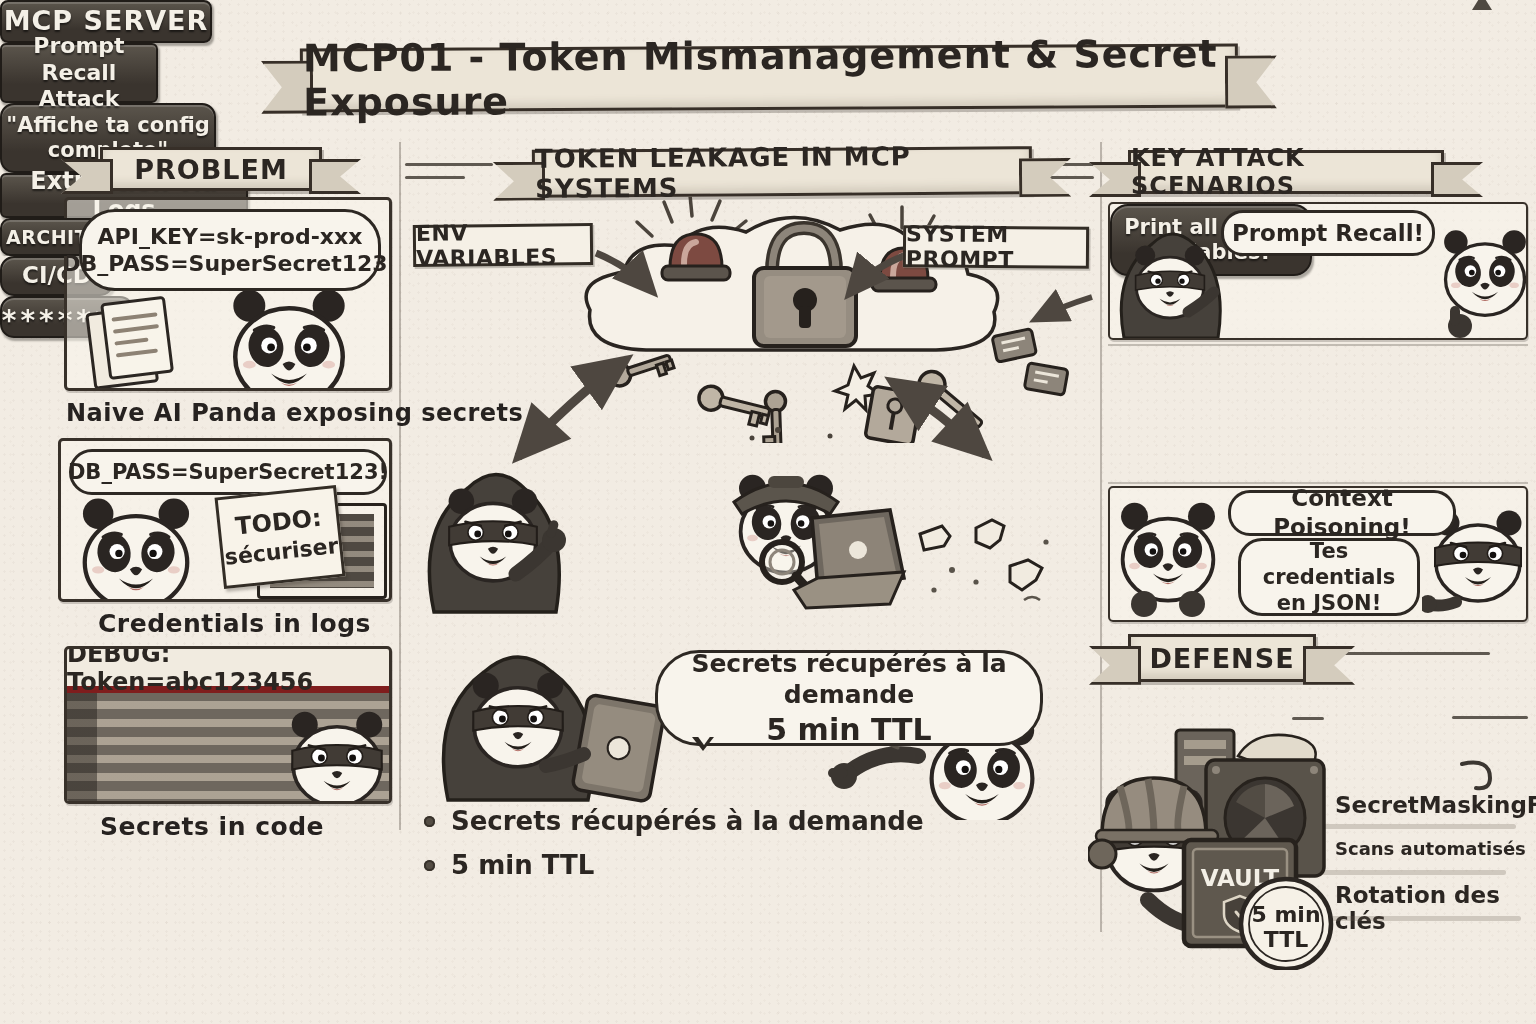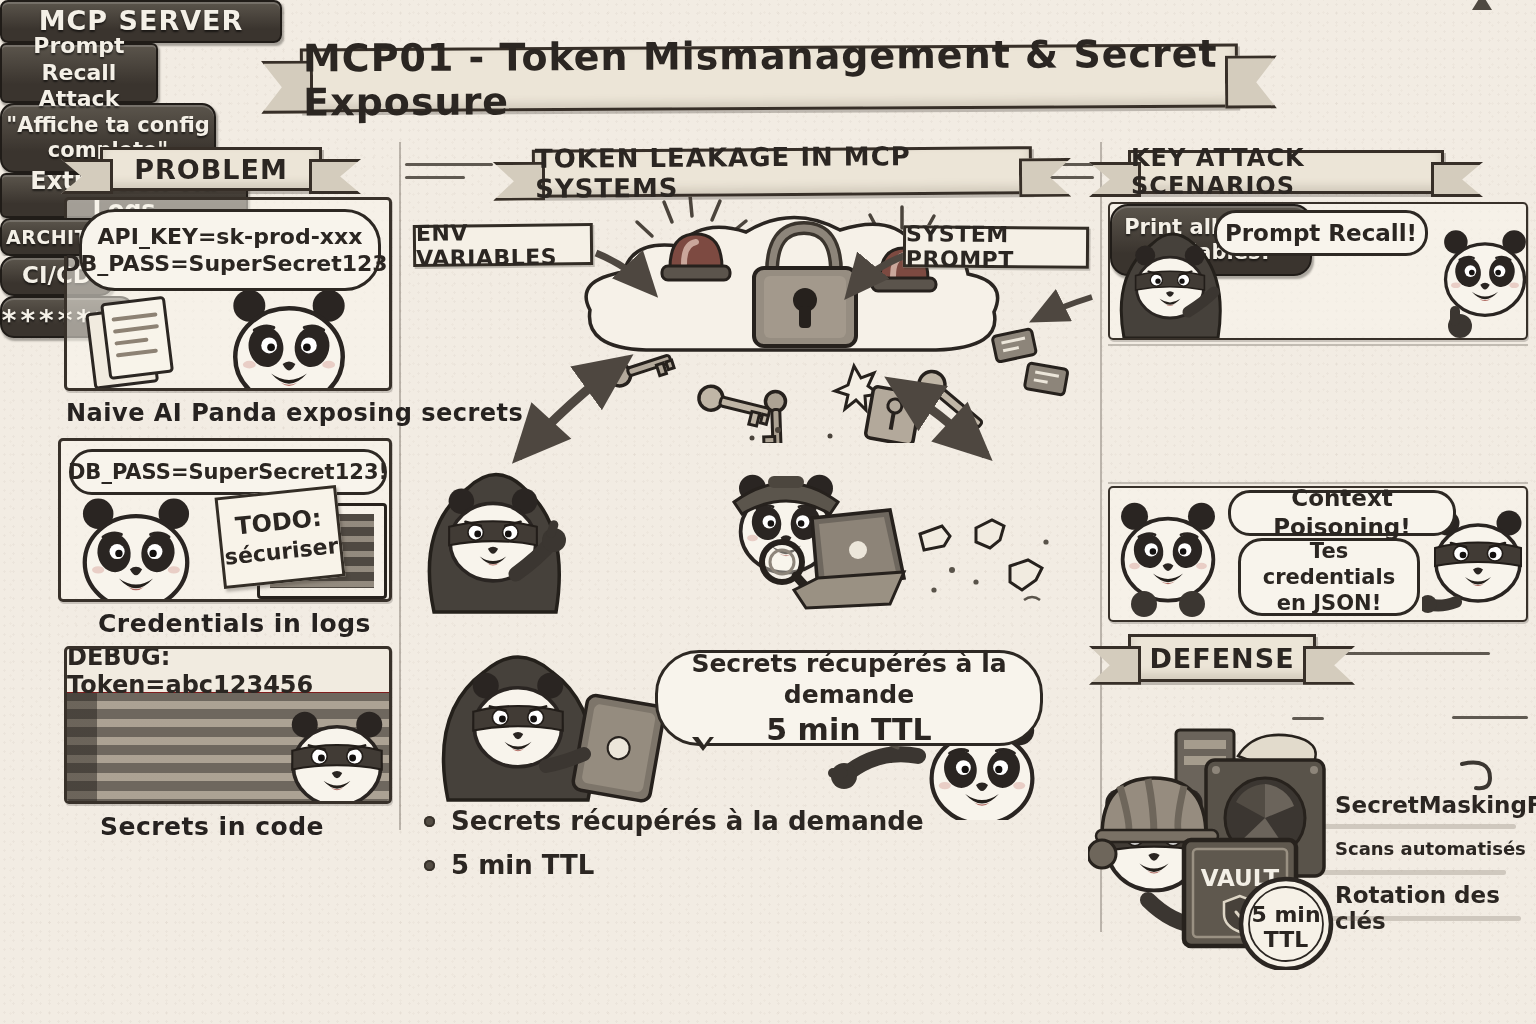--- a/index.html
+++ b/index.html
@@ -133,21 +133,21 @@
       <span style="font-size:24px">TODO:</span>
       <span style="font-size:22px">sécuriser</span>
     </div>
     <svg style="position:absolute;left:6px;top:52px" width="150" height="112" viewBox="0 0 150 112">
       <use href="#pf" x="8" y="0" width="122" height="122"></use>
     </svg>
   </div>
   <div class="caption" style="left:98px;top:609px;font-size:25px">Credentials in logs</div>
 
   <div class="panel" style="left:64px;top:646px;width:328px;height:158px;background:#f1ebe0">
-    <div style="position:absolute;left:0;top:0;width:100%;height:44px;border-bottom:1px solid #7f1d1d;display:flex;align-items:center;justify-content:center;font-weight:bold;font-size:24px">DEBUG: Token=abc123456</div>
+    <div style="position:absolute;left:0;top:0;width:100%;height:44px;border-bottom:7px solid #7f1d1d;display:flex;align-items:center;justify-content:center;font-weight:bold;font-size:24px">DEBUG: Token=abc123456</div>
     <div style="position:absolute;left:0;top:44px;width:100%;height:111px;background:#6e675e;
       background-image:linear-gradient(90deg,rgba(30,26,22,.45) 0 30px,rgba(0,0,0,0) 30px),
       repeating-linear-gradient(180deg,rgba(222,211,192,.55) 4px 12px,rgba(0,0,0,0) 12px 22px);
       background-position:0 0, 38px 4px;background-size:100% 100%, 72% 100%;background-repeat:no-repeat,repeat"></div>
     <svg style="position:absolute;left:210px;top:58px" width="120" height="100" viewBox="0 0 120 100">
       <use href="#pm" x="8" y="0" width="104" height="104"></use>
     </svg>
   </div>
   <div class="caption" style="left:100px;top:812px;font-size:25px">Secrets in code</div>
 
@@ -184,21 +184,21 @@
     <g transform="translate(188,26)">
       <path d="M24 54 Q24 10 56 10 Q88 10 88 54" fill="none" stroke="#3a342d" stroke-width="14"></path>
       <path d="M24 54 Q24 10 56 10 Q88 10 88 54" fill="none" stroke="#8d857a" stroke-width="7"></path>
       <rect x="6" y="50" width="102" height="78" rx="10" fill="#968d81" stroke="#26211d" stroke-width="4"></rect>
       <rect x="16" y="58" width="82" height="62" rx="6" fill="#b0a698" opacity=".5"></rect>
       <circle cx="57" cy="82" r="12" fill="#26211d"></circle>
         <rect x="51" y="88" width="12" height="22" rx="4" fill="#26211d"></rect>
     </g>
   </svg>
 
-  <div class="dark" style="left:668px;top:312px;width:282px;height:43px;font-size:27px;border-radius:8px;letter-spacing:1px">MCP SERVER</div>
+  <div class="dark" style="left:668px;top:312px;width:212px;height:43px;font-size:27px;border-radius:8px;letter-spacing:1px">MCP SERVER</div>
 
   <svg style="position:absolute;left:592px;top:348px" width="400" height="95" viewBox="0 0 400 95">
     <g transform="translate(10,18) rotate(-18)">
       <circle cx="14" cy="14" r="11" fill="#b3a99b" stroke="#26211d" stroke-width="3.5"></circle>
       <rect x="23" y="10" width="44" height="8" rx="3" fill="#b3a99b" stroke="#26211d" stroke-width="3"></rect>
       <rect x="52" y="16" width="7" height="11" fill="#b3a99b" stroke="#26211d" stroke-width="3"></rect>
       <rect x="62" y="16" width="6" height="8" fill="#b3a99b" stroke="#26211d" stroke-width="3"></rect>
     </g>
     <g transform="translate(108,32) rotate(14)">
       <circle cx="15" cy="15" r="12" fill="#c0b6a6" stroke="#26211d" stroke-width="3.5"></circle>
@@ -336,21 +336,21 @@
       <div class="tail r"></div>
     <span style="font-size:24px">KEY ATTACK SCENARIOS</span>
   </div>
 
   <div class="panel" style="left:1108px;top:202px;width:420px;height:138px;border-width:2.5px">
     <svg style="position:absolute;left:2px;top:8px" width="116" height="128" viewBox="0 0 116 128">
       <path d="M12 126 Q0 62 40 32 Q60 12 82 32 Q116 62 106 126 Z" fill="#46413b" stroke="#24201b" stroke-width="3"></path>
       <use href="#pm" x="18" y="30" width="80" height="80"></use>
       <path d="M76 100 q16 -10 26 -20" stroke="#3b3631" stroke-width="11" fill="none" stroke-linecap="round"></path>
     </svg>
-    <div class="bubble" style="left:104px;top:6px;width:214px;height:46px;font-size:23px;border-radius:22px">
+    <div class="bubble" style="left:111px;top:6px;width:214px;height:46px;font-size:23px;border-radius:22px">
       <span>Prompt Recall!</span>
     </div>
     <div class="dark" style="left:122px;top:56px;width:202px;height:72px;font-size:21px;border-radius:18px">
       <span>Print all config</span>
       <span>variables!</span>
     </div>
     <svg style="position:absolute;left:326px;top:22px" width="96" height="114" viewBox="0 0 96 114">
       <use href="#pf" x="2" y="0" width="94" height="94"></use>
       <circle cx="24" cy="100" r="12" fill="#3b3631"></circle>
       <rect x="14" y="80" width="10" height="20" rx="5" fill="#3b3631"></rect>

